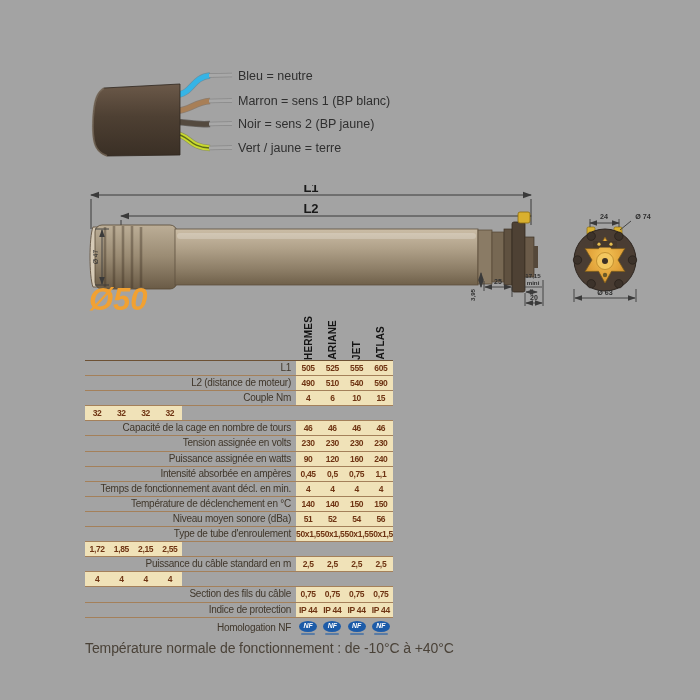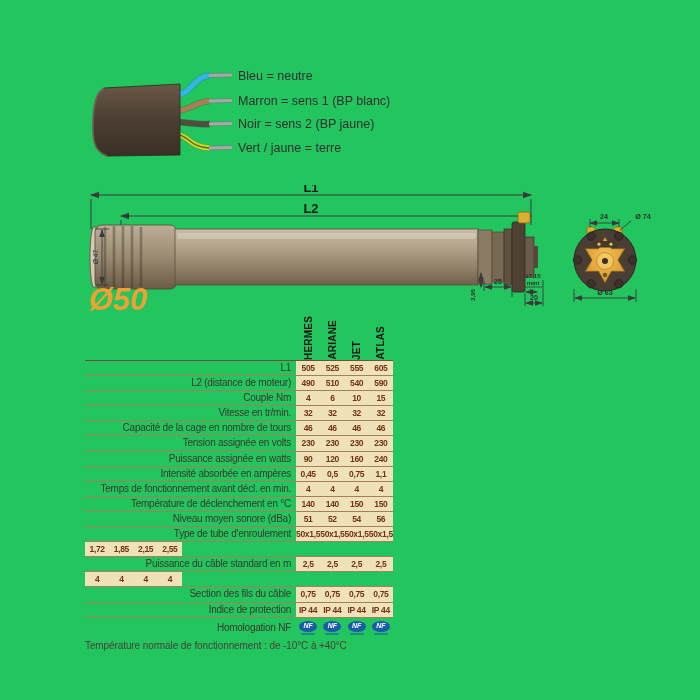--- a/index.html
+++ b/index.html
@@ -1,16 +1,16 @@
 <!DOCTYPE html>
 <html><head>
 <meta charset="utf-8">
 <style>
   html,body{margin:0;padding:0;background:#fff;}
-  .page{position:relative;width:700px;height:700px;background:#22c55e;overflow:hidden;
+  .page{position:relative;width:700px;height:700px;background:#a3a3a3;overflow:hidden;
         font-family:"Liberation Sans",sans-serif;}
   svg text{font-family:"Liberation Sans",sans-serif;}
 
   
   .spec-table{position:absolute;left:85px;top:318px;width:308px;}
   .thead{display:flex;height:42px;align-items:flex-end;}
   .thead-spacer{width:211px;}
   .thcol{width:24.25px;display:flex;justify-content:center;align-items:flex-end;}
   .thcol span{writing-mode:vertical-rl;transform:rotate(180deg);
               font-weight:bold;font-size:10px;color:#141414;letter-spacing:.2px;padding-bottom:2px;}
@@ -20,21 +20,21 @@
           letter-spacing:-0.25px;color:#40372b;white-space:nowrap;}
   .tval{width:24.25px;text-align:center;background:#f0e2b8;font-size:8.5px;
         font-weight:bold;color:#6e3413;letter-spacing:-0.3px;overflow:visible;}
   .trow.nf-row{height:20px;border-bottom:none;}
   .trow.nf-row .tlabel{line-height:20px;}
   .trow.nf-row .tval{background:transparent;display:flex;flex-direction:column;align-items:center;justify-content:center;}
   .nf-badge{display:flex;align-items:center;justify-content:center;width:18px;height:11px;
             border-radius:50%;background:#1c5ba8;color:#fff;font-size:7px;font-weight:bold;
             font-style:italic;letter-spacing:0;}
   .nf-sub{display:block;width:14px;height:2px;margin-top:1px;background:#1c5ba8;opacity:.55;border-radius:1px;}
-  .footnote{position:absolute;left:85px;top:640px;font-size:10px;color:#4a4238;letter-spacing:-0.1px;}
+  .footnote{position:absolute;left:85px;top:640px;font-size:14px;color:#4a4238;letter-spacing:-0.1px;}
 </style>
 </head>
 <body>
 
 <div class="page">
 
   <svg style="position:absolute;left:80px;top:55px" width="400" height="128" viewBox="0 0 400 128">
     <defs>
       <linearGradient id="sheathG" x1="0" y1="0" x2="0" y2="1">
         <stop offset="0" stop-color="#6b5949"></stop>
@@ -238,21 +238,20 @@
           <div class="tval">590</div>
         </div>
         <div class="trow">
           <div class="tlabel">Couple Nm</div>
           <div class="tval">4</div>
           <div class="tval">6</div>
           <div class="tval">10</div>
           <div class="tval">15</div>
         </div>
         <div class="trow">
-          <div class="tlabel">Vitesse en tr/min.</div>
           <div class="tval">32</div>
           <div class="tval">32</div>
           <div class="tval">32</div>
           <div class="tval">32</div>
         </div>
         <div class="trow">
           <div class="tlabel">Capacité de la cage en nombre de tours</div>
           <div class="tval">46</div>
           <div class="tval">46</div>
           <div class="tval">46</div>

